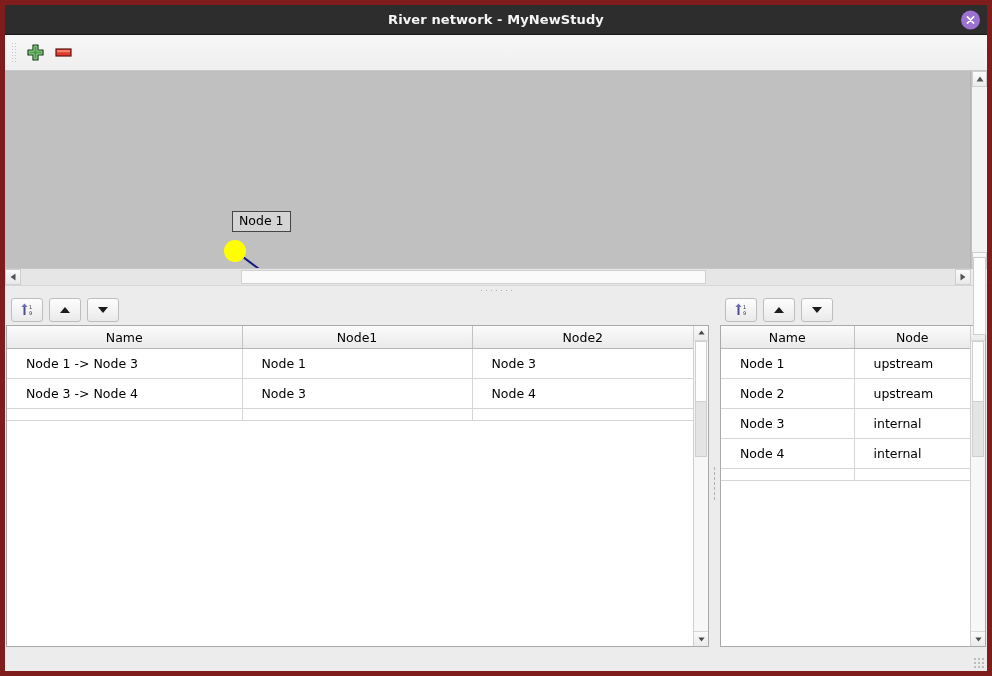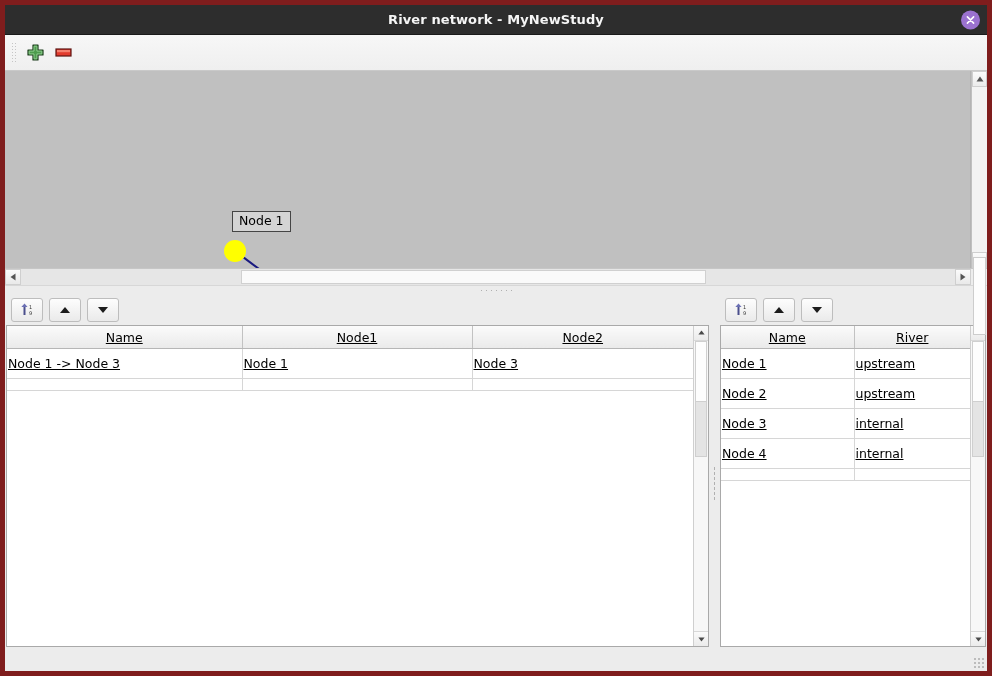--- a/index.html
+++ b/index.html
@@ -159,21 +159,20 @@
     background-image: radial-gradient(#b0b0b0 0.8px, transparent 0.9px);
     background-size: 5px 3px;
   }
 
   
   .bottom {
     flex: 1 1 auto;
     display: flex;
     min-height: 0;
     background: #1d4ed8;
-    text-decoration: underline;
   }
   .pane {
     display: flex; flex-direction: column;
     min-width: 0;
     background: #ececec;
   }
   .pane-left  { flex: 0 0 705px; }
   .vsplitter {
     flex: 0 0 9px;
     display: flex; align-items: center; justify-content: center;
@@ -228,21 +227,21 @@
     color: #000;
     text-align: center;
     cursor: pointer;
     padding: 0;
   }
   table.grid th:last-child { border-right: none; }
   table.grid td {
     height: 30px;
     border-right: 1px solid #d6d6d6;
     border-bottom: 1px solid #d6d6d6;
-    padding: 0 1px;
+    padding: 0 19px;
     color: #000;
     background: #fff;
     white-space: nowrap;
     overflow: hidden;
     text-overflow: ellipsis;
   }
   table.grid td:last-child { border-right: none; }
   table.grid tr.partial td { height: 12px; }
 
   .tbl-vscroll {
@@ -424,20 +423,25 @@
                   <th>Node1</th>
                   <th>Node2</th>
                 </tr>
               </thead>
             <tbody id="branches-body">
                 <tr>
                   <td>Node 1 -&gt; Node 3</td>
                   <td>Node 1</td>
                   <td>Node 3</td>
                 </tr>
+                <tr>
+                  <td>Node 3 -&gt; Node 4</td>
+                  <td>Node 3</td>
+                  <td>Node 4</td>
+                </tr>
                 <tr class="partial">
                   <td></td>
                   <td></td>
                   <td></td>
                 </tr>
               </tbody>
           </table>
         </div>
         <div class="tbl-vscroll">
           <div class="t-arrow">
@@ -488,21 +492,21 @@
       <div class="table-shell">
         <div class="table-main">
           <table class="grid">
             <colgroup>
                 <col style="width:133px">
                 <col>
               </colgroup>
             <thead>
                 <tr id="nodes-head">
                   <th>Name</th>
-                  <th>River</th>
+                  <th>Node</th>
                 </tr>
               </thead>
             <tbody id="nodes-body">
                 <tr>
                   <td>Node 1</td>
                   <td>upstream</td>
                 </tr>
                 <tr>
                   <td>Node 2</td>
                   <td>upstream</td>

